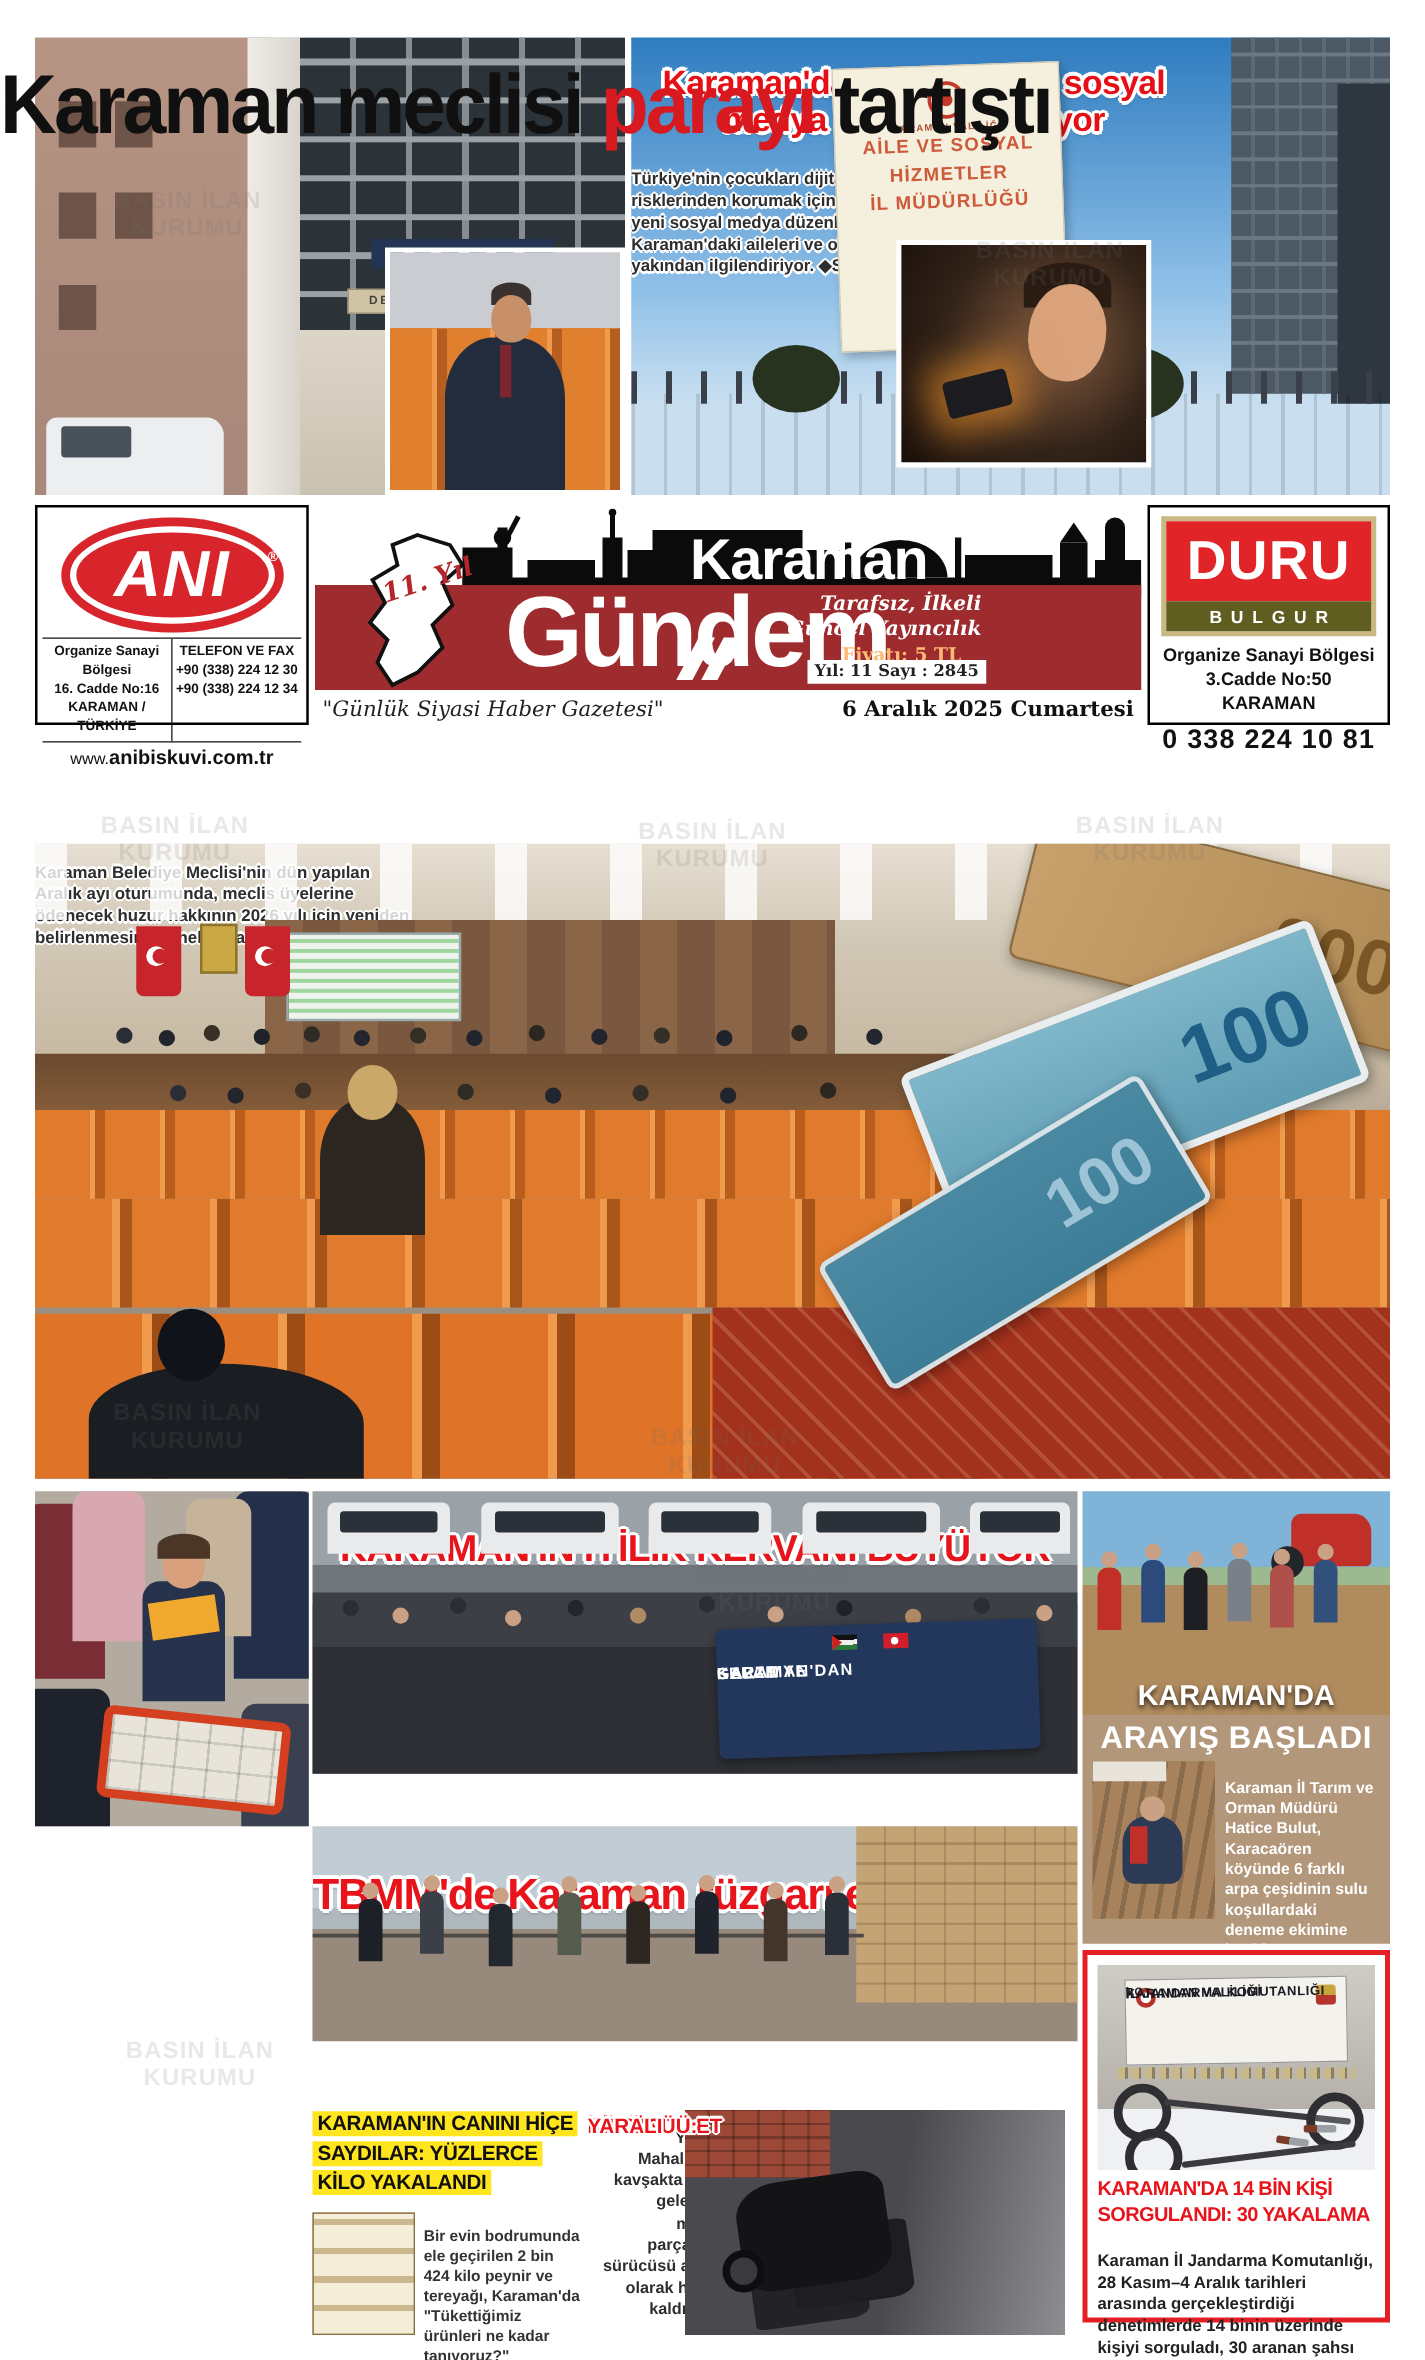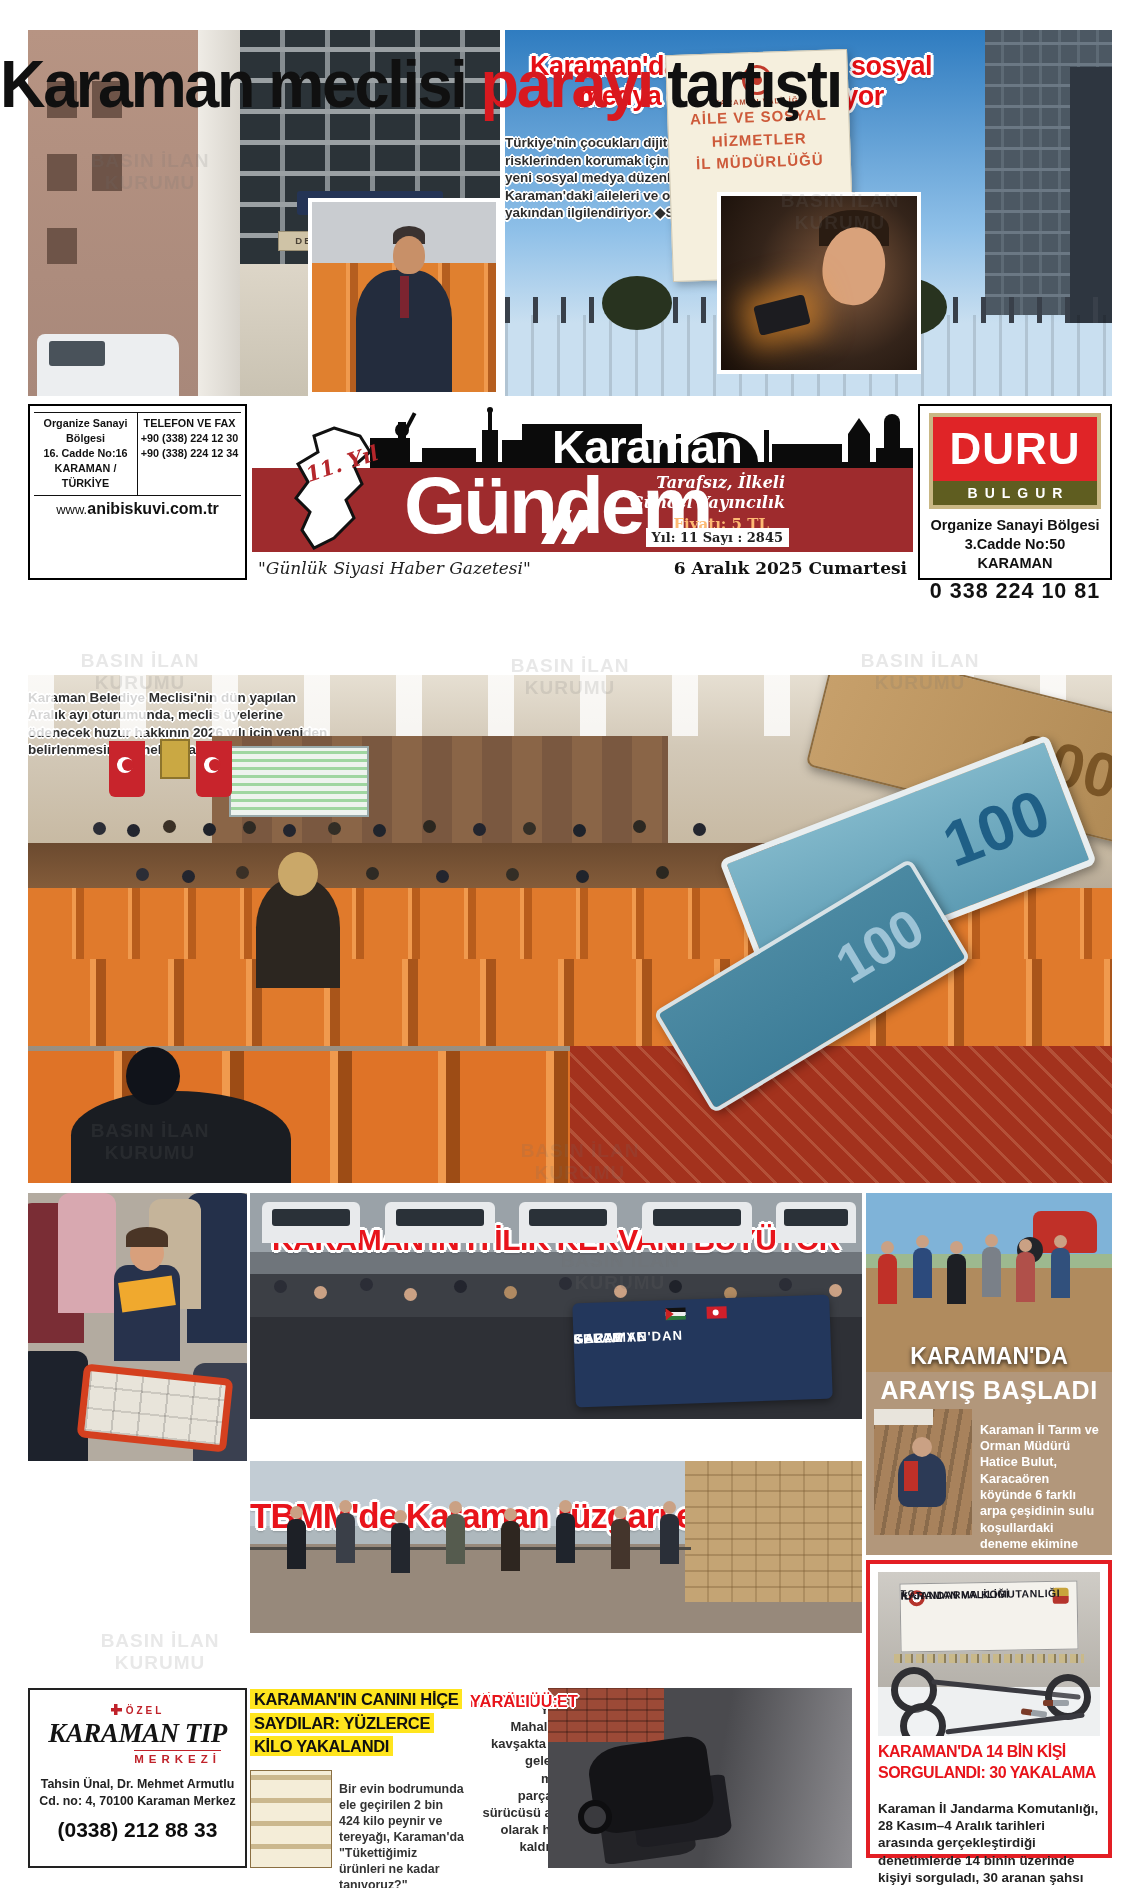--- a/index.html
+++ b/index.html
@@ -309,20 +309,24 @@
     <h2 class="tr-head ol-w2">Karaman'da çocuklar için sosyal medya dönemi değişiyor</h2>
     <div class="tr-inset photo">
       <div class="tr-hair"></div>
       <div class="tr-face"></div>
       <div class="tr-phone"></div>
     </div>
     <p class="tr-cap cap ol-w">Türkiye'nin çocukları dijital ortamın risklerinden korumak için hazırladığı yeni sosyal medya düzenlemesi, Karaman'daki aileleri ve okulları yakından ilgilendiriyor. ◆S6</p>
   </section>
 
   <section class="ad-ani">
+    <div class="ani-oval">
+      <span>ANI</span>
+      <sup>®</sup>
+    </div>
     <div class="ani-row">
       <div class="ani-cell">
         <span>Organize Sanayi Bölgesi</span><br>
         <span>16. Cadde No:16</span><br>
         <span>KARAMAN / TÜRKİYE</span>
       </div>
       <div class="ani-cell">
         <span>TELEFON VE FAX</span><br>
         <span>+90 (338) 224 12 30</span><br>
         <span>+90 (338) 224 12 34</span>
@@ -529,34 +533,20 @@
       <div class="jd-knife" style="right:14%;top:78%"></div>
       <div class="jd-knife" style="right:24%;top:84%;transform:rotate(8deg)"></div>
     </div>
     <h3 class="jd-head">
       <span>KARAMAN'DA 14 BİN KİŞİ</span><br>
       <span>SORGULANDI: 30 YAKALAMA</span>
     </h3>
     <p class="jd-body">Karaman İl Jandarma Komutanlığı, 28 Kasım–4 Aralık tarihleri arasında gerçekleştirdiği denetimlerde 14 binin üzerinde kişiyi sorguladı, 30 aranan şahsı yakaladı ve çok sayıda suç unsuruna el koydu. ◆S3</p>
   </section>
 
-  <section class="ad-tip">
-    <div style="position:relative">
-      <span class="tip-cross"></span><span class="tip-ozel">ÖZEL</span>
-    </div>
-    <div class="tip-brand">KARAMAN TIP</div>
-    <div style="position:relative;text-align:right;padding-right:18px">
-      <span class="tip-sub">MERKEZİ</span>
-    </div>
-    <div class="tip-addr">
-      <span>Tahsin Ünal, Dr. Mehmet Armutlu</span><br>
-      <span>Cd. no: 4, 70100 Karaman Merkez</span>
-    </div>
-    <div class="tip-phone">(0338) 212 88 33</div>
-  </section>
 
   <section class="art-peynir">
     <div class="py-hl">
       <span>KARAMAN'IN CANINI HİÇE</span><br>
       <span>SAYDILAR: YÜZLERCE</span><br>
       <span>KİLO YAKALANDI</span>
     </div>
     <div class="py-row">
       <div class="py-photo"></div>
       <p class="py-body">Bir evin bodrumunda ele geçirilen 2 bin 424 kilo peynir ve tereyağı, Karaman'da "Tükettiğimiz ürünleri ne kadar tanıyoruz?" sorusunu gündeme taşıdı. ◆S3</p>

